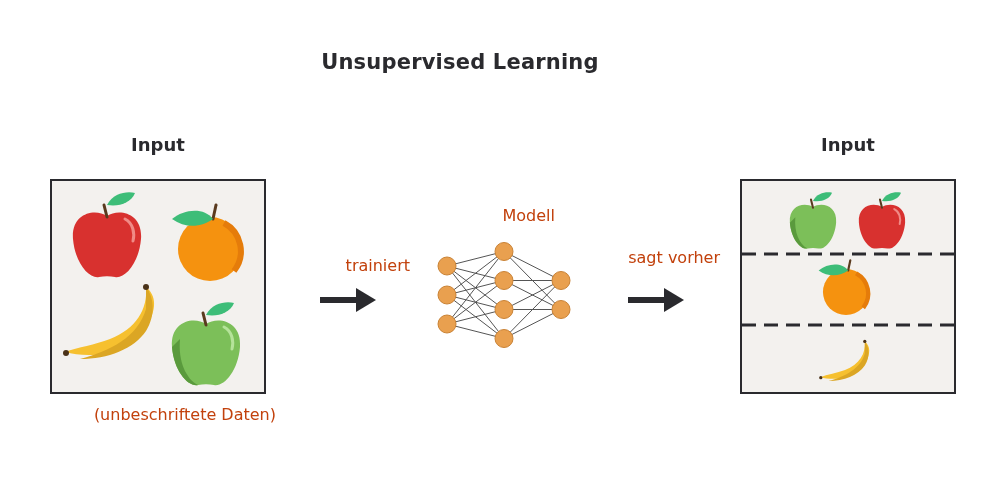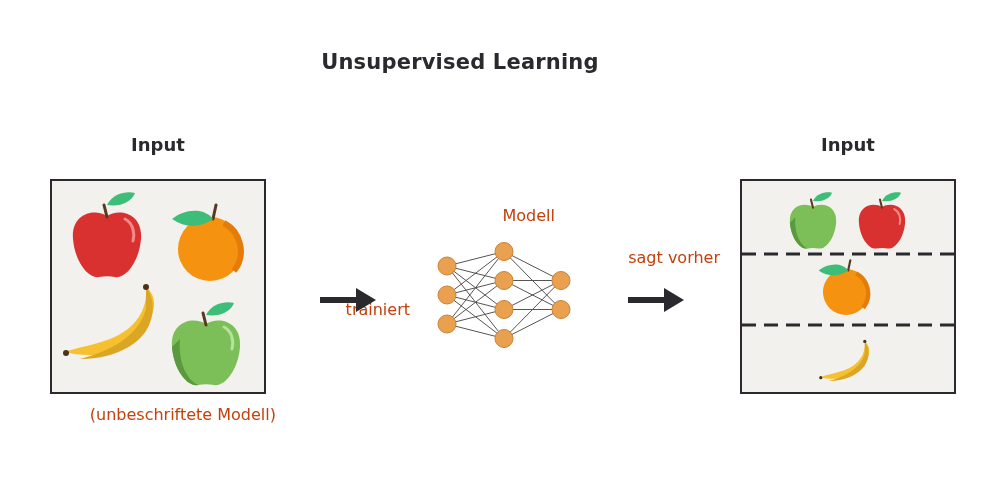--- a/index.html
+++ b/index.html
@@ -42,23 +42,23 @@
   </g>
   <g transform="translate(156,170)">
     <path d="M0,-25 C-12,-33 -36,-28 -34,-2 C-32,22 -18,38 -8,36 C-3,35 3,35 8,36 C18,38 32,22 34,-2 C36,-28 12,-33 0,-25 Z" fill="#7cbf59"></path>
     <path d="M-34,-2 C-32,22 -18,38 -8,36 C-20,30 -28,12 -26,-10 Z" fill="#5a9a3d"></path>
     <path d="M18,-22 C26,-18 28,-8 26,0" stroke="#b5e39a" stroke-width="3" fill="none" stroke-linecap="round"></path>
     <path d="M0,-24 L-3,-36" stroke="#5a3a1e" stroke-width="3" stroke-linecap="round"></path>
     <path d="M0,-34 C6,-46 20,-48 28,-46 C24,-36 12,-32 0,-34 Z" fill="#3dbd78"></path>
   </g>
 </svg>
 
-<div class="abs lbl" style="left:40px; top:405px; width:236px;">(unbeschriftete Modell)</div>
+<div class="abs lbl" style="left:40px; top:405px; width:236px;">(unbeschriftete Daten)</div>
 
-<div class="abs lbl" style="left:310px; top:256px; width:100px;margin-top:44px;">trainiert</div>
+<div class="abs lbl" style="left:310px; top:256px; width:100px;">trainiert</div>
 <svg style="left:320px; top:286px;" width="60" height="30">
   <rect x="0" y="11" width="38" height="6" fill="#2a2a2e"></rect>
   <polygon points="36,2 56,14 36,26" fill="#2a2a2e"></polygon>
 </svg>
 
 <div class="abs lbl" style="left:455px; top:206px; width:100px;">Modell</div>
 <svg id="nn" style="left:420px; top:230px;" width="170" height="130">
     <line x1="27" y1="36" x2="84" y2="21.5" stroke="#555" stroke-width="1"></line>
     <line x1="27" y1="36" x2="84" y2="50.5" stroke="#555" stroke-width="1"></line>
     <line x1="27" y1="36" x2="84" y2="79.5" stroke="#555" stroke-width="1"></line>

